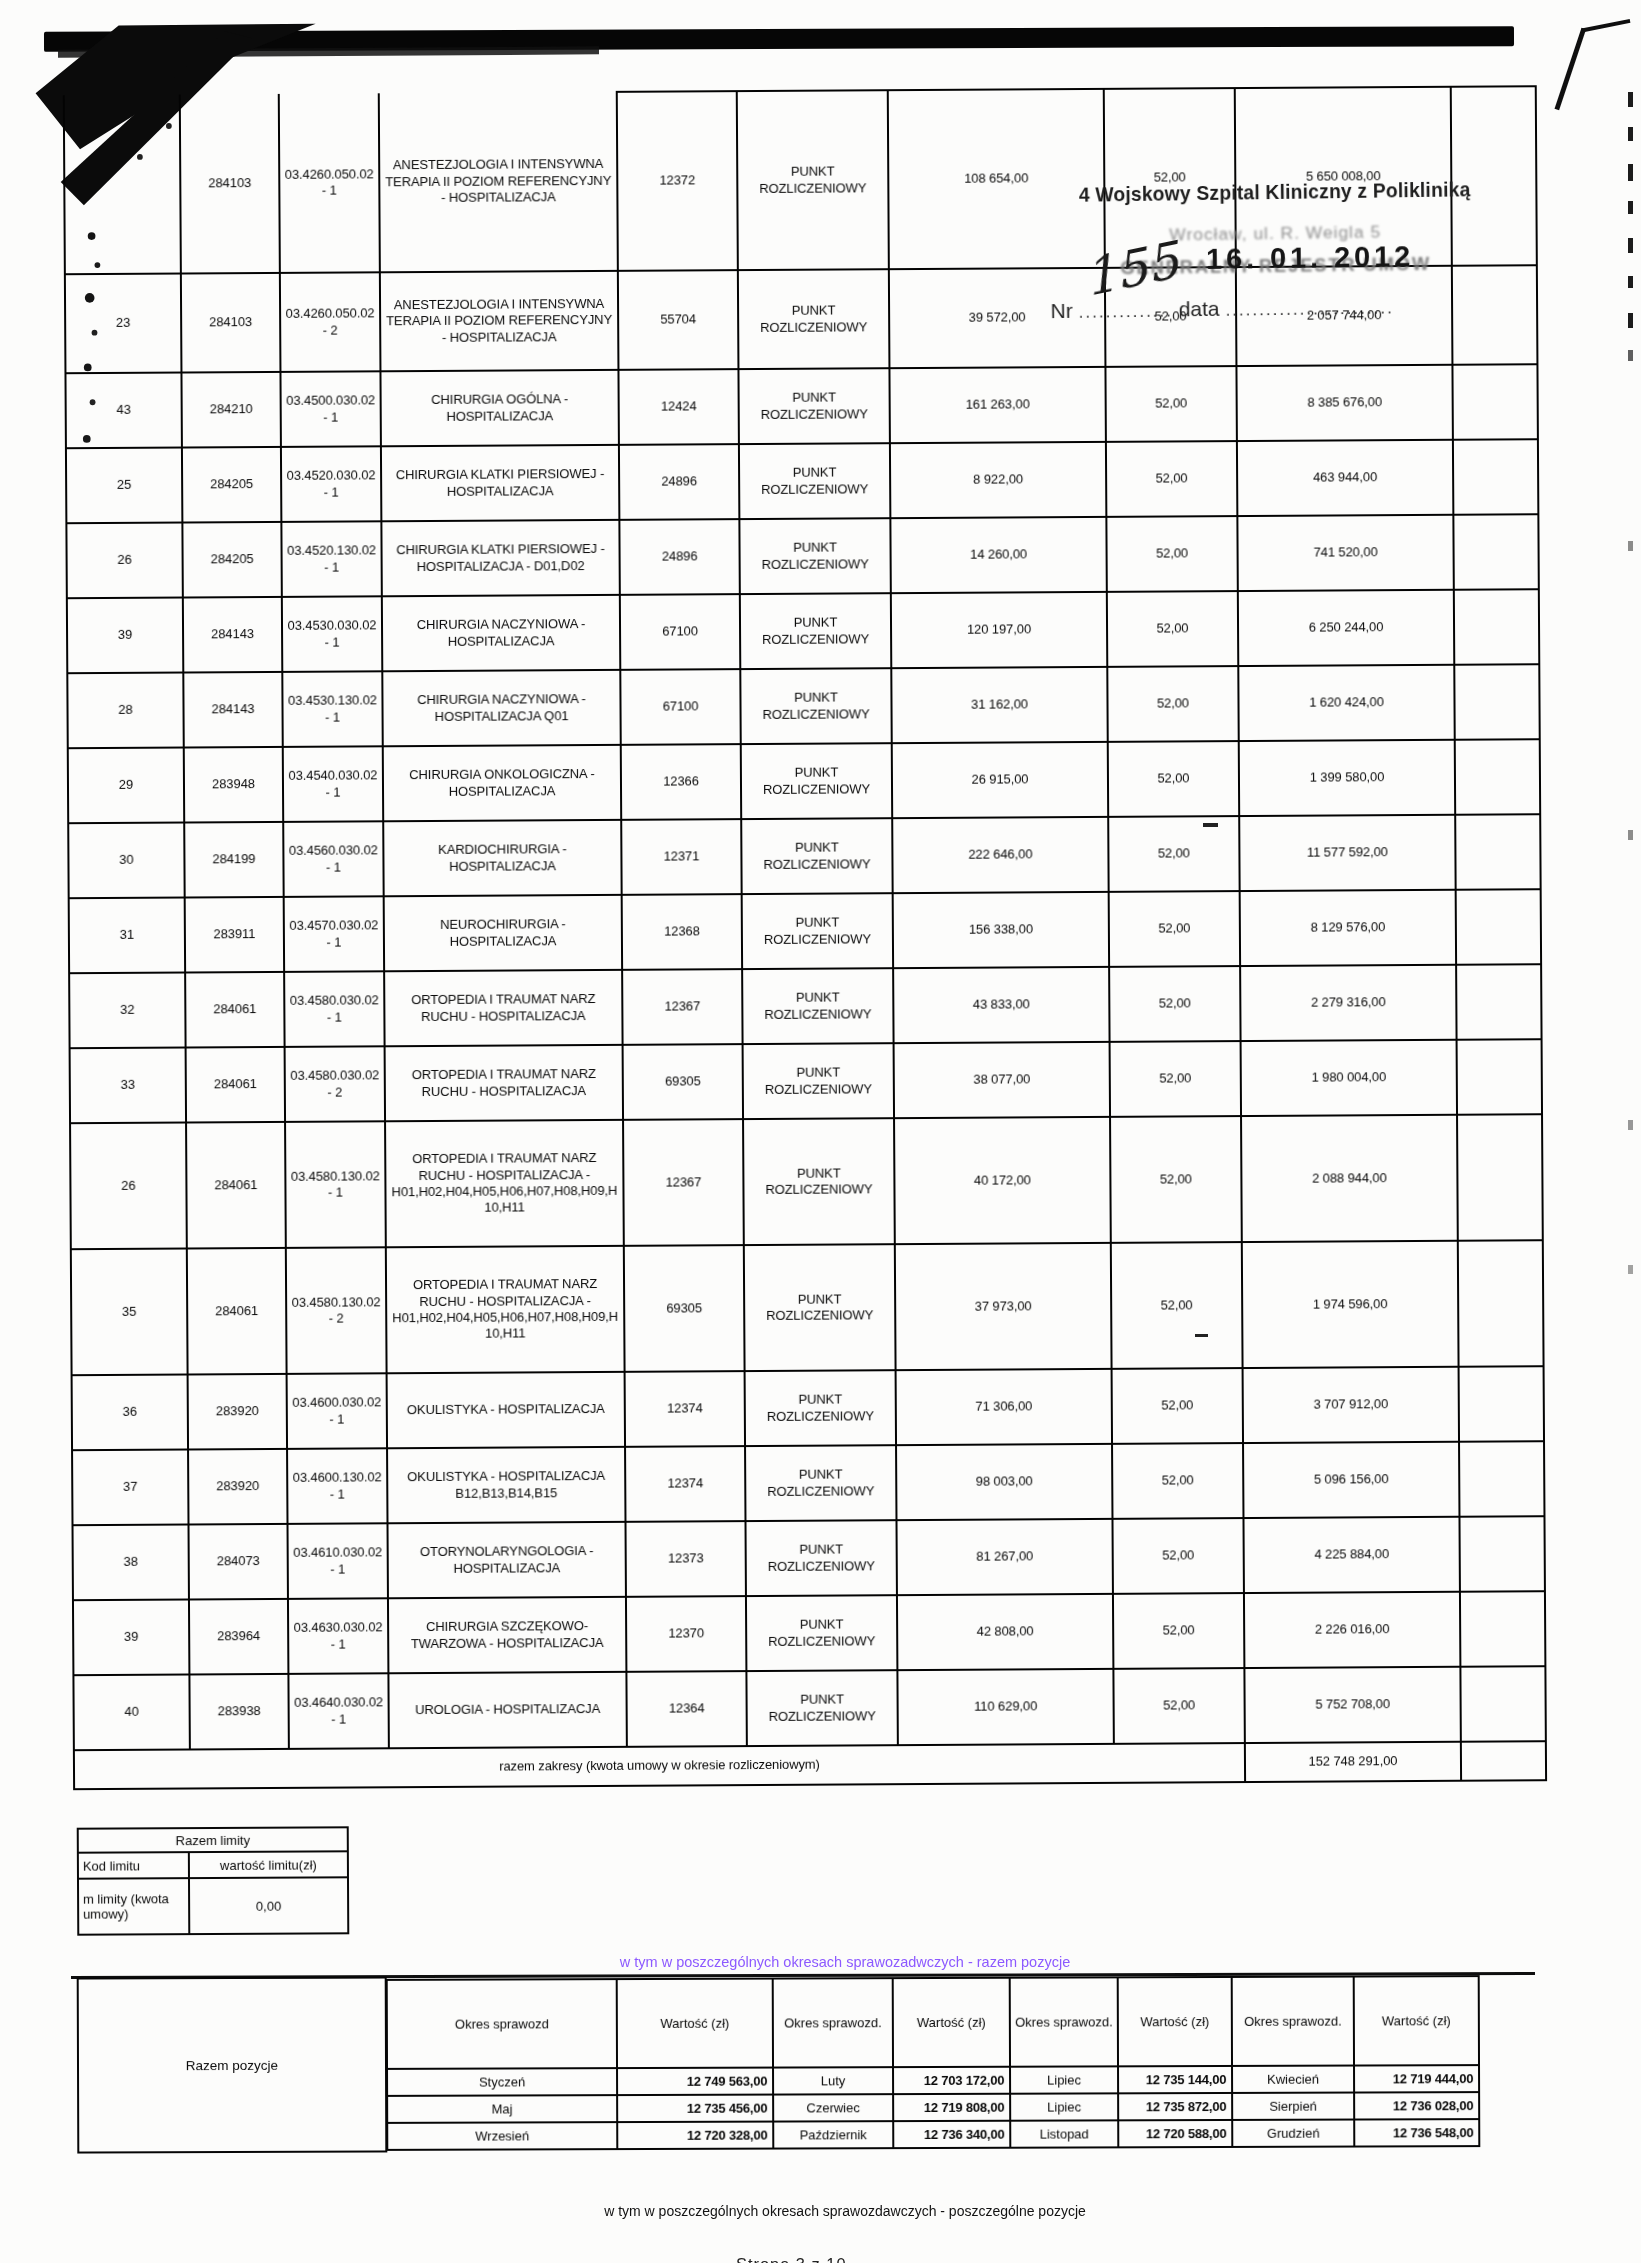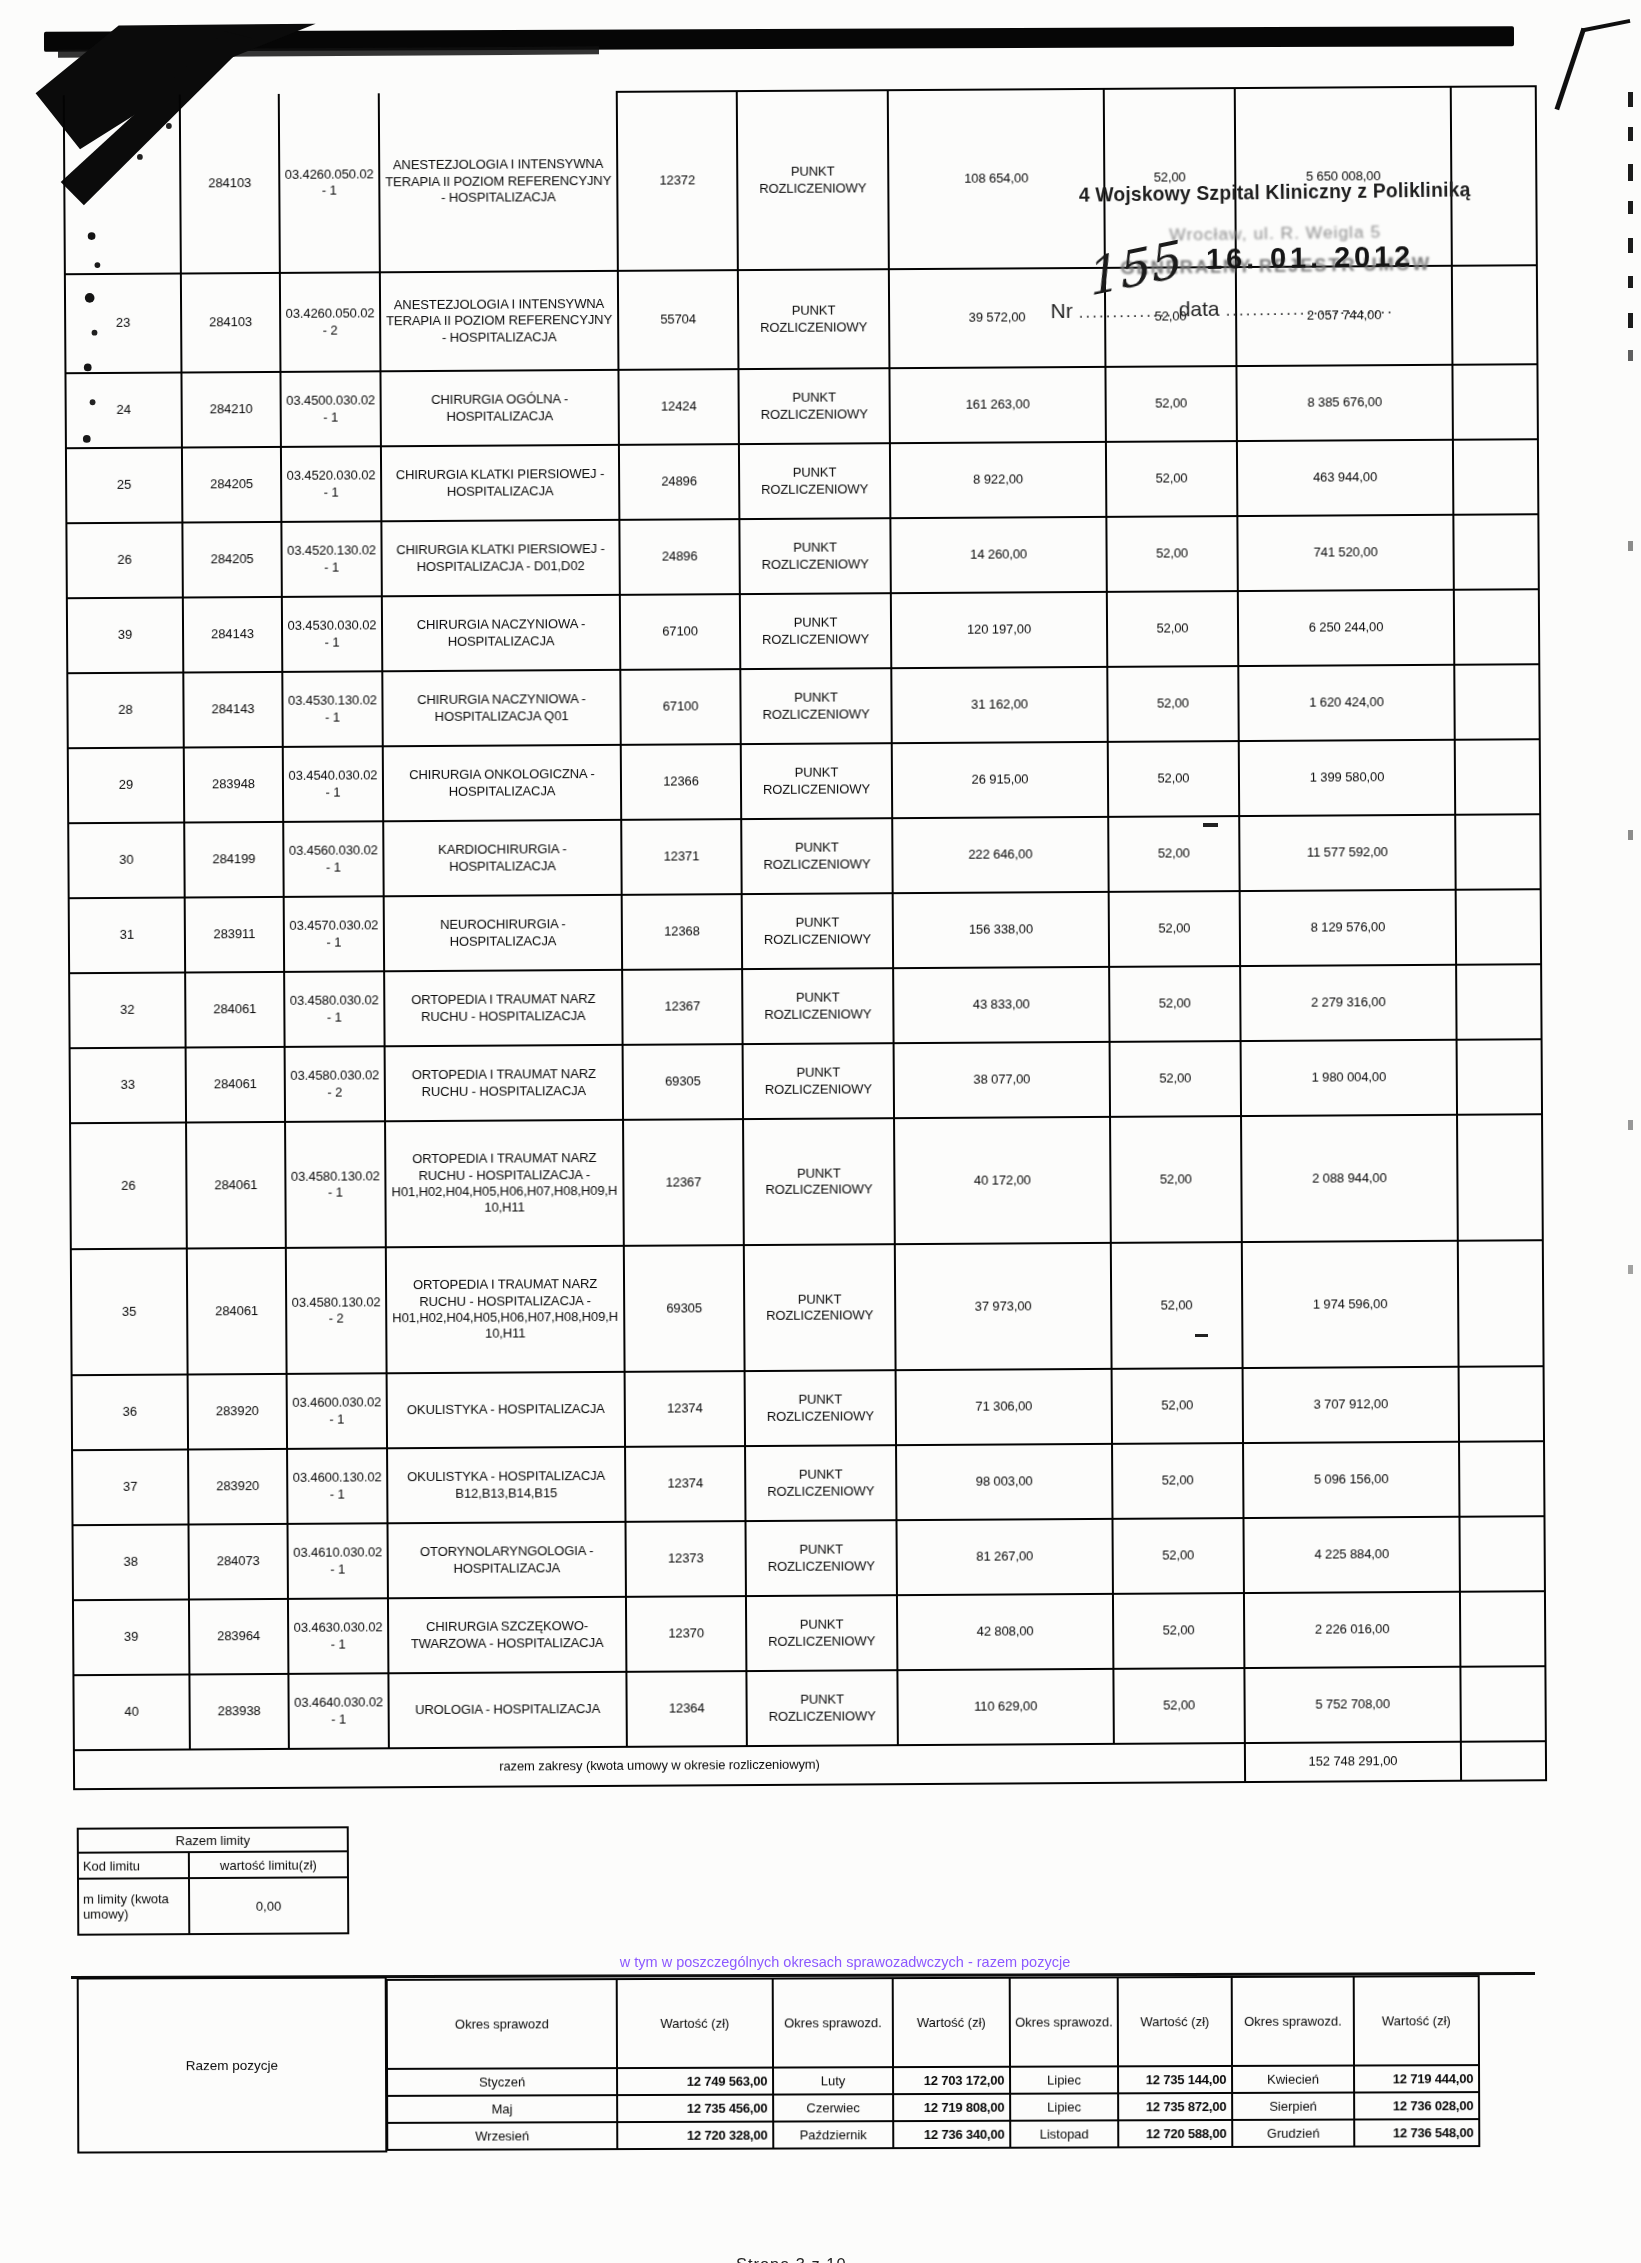--- a/index.html
+++ b/index.html
@@ -147,21 +147,21 @@
           <td>ANESTEZJOLOGIA I INTENSYWNA TERAPIA II POZIOM REFERENCYJNY - HOSPITALIZACJA</td>
           <td>55704</td>
           <td>PUNKT ROZLICZENIOWY</td>
           <td>39 572,00</td>
           <td>52,00</td>
           <td>2 057 744,00</td>
           <td></td>
         </tr>
 
         <tr>
-          <td>24</td>
+          <td>43</td>
           <td>284210</td>
           <td>03.4500.030.02 - 1</td>
           <td>CHIRURGIA OGÓLNA - HOSPITALIZACJA</td>
           <td>12424</td>
           <td>PUNKT ROZLICZENIOWY</td>
           <td>161 263,00</td>
           <td>52,00</td>
           <td>8 385 676,00</td>
           <td></td>
         </tr>
@@ -474,16 +474,17 @@
           <td>Październik</td>
           <td>12 736 340,00</td>
           <td>Listopad</td>
           <td>12 720 588,00</td>
           <td>Grudzień</td>
           <td>12 736 548,00</td>
         </tr>
       </tbody>
   </table>
 
+  <div class="footer-note scan">w tym w poszczególnych okresach sprawozdawczych - poszczególne pozycje</div>
   <div class="page-num">Strona 3 z 10</div>
 
 </div>
 
 
 </body></html>

